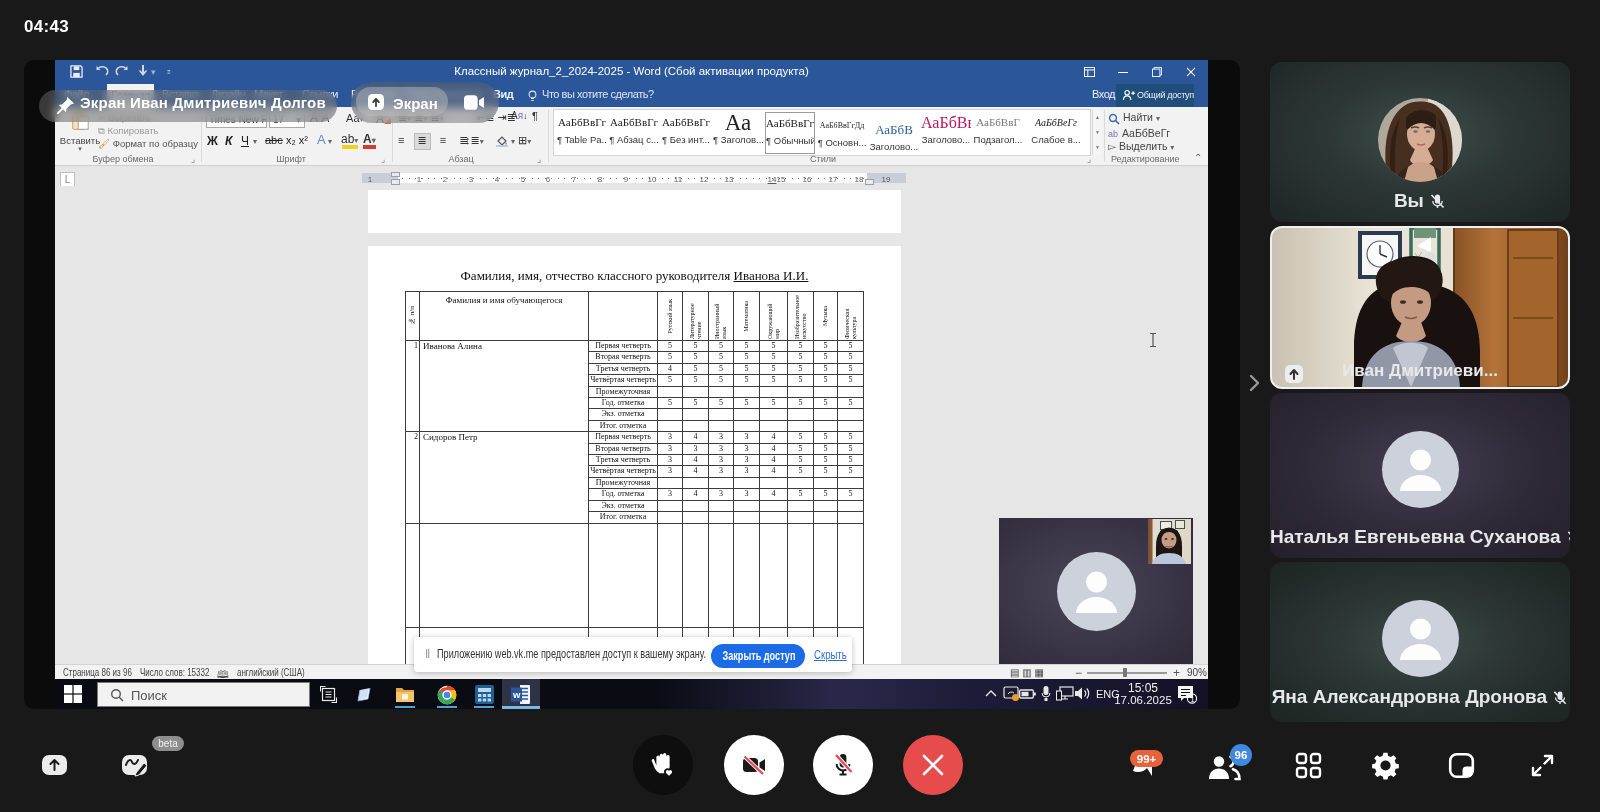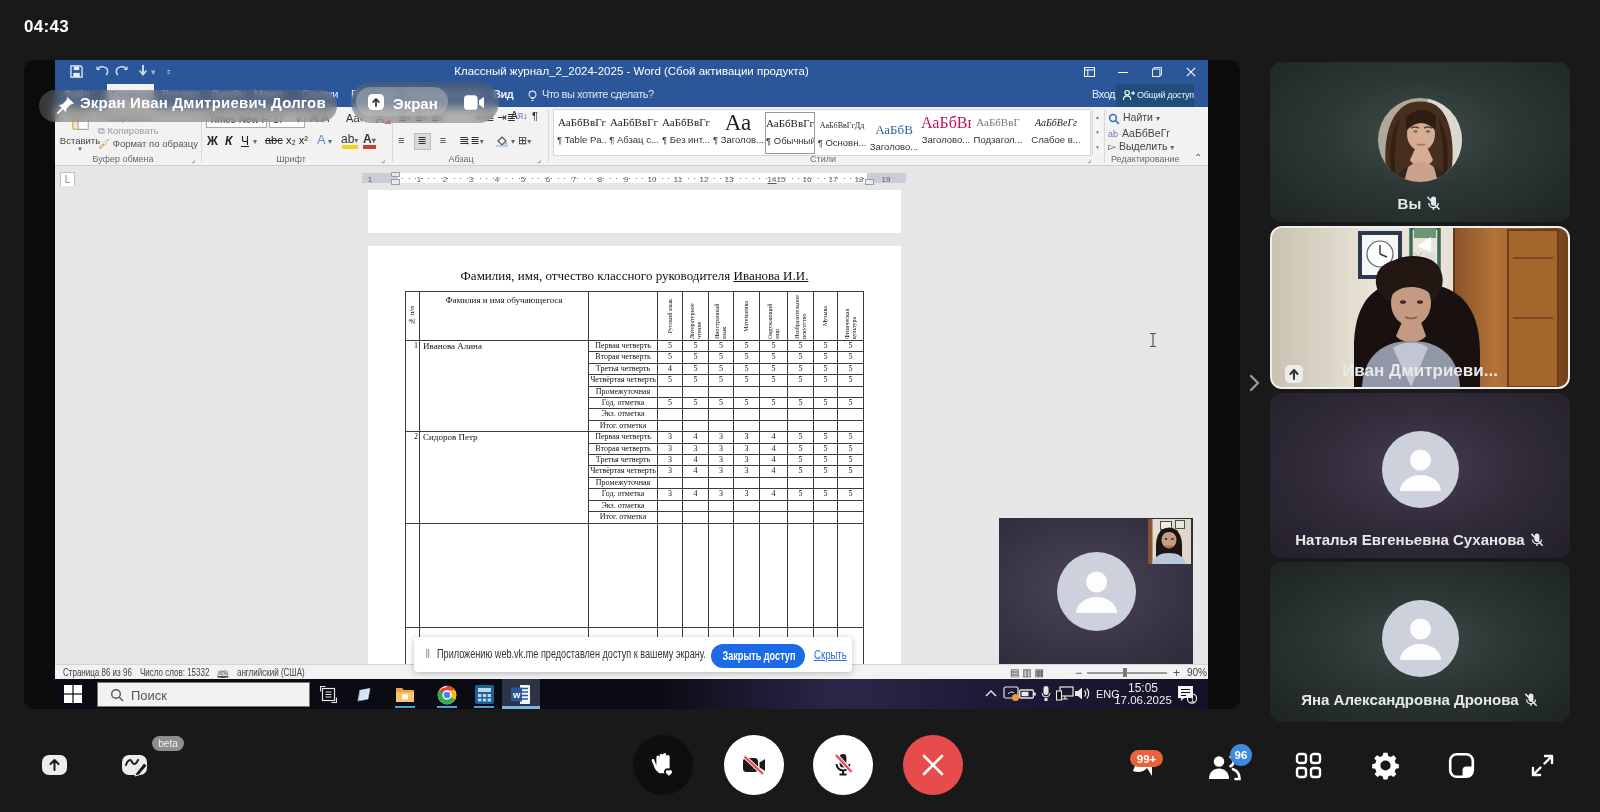--- a/index.html
+++ b/index.html
@@ -33,21 +33,21 @@
 #doc { left:0; top:126px; width:1153px; height:478px; background:#e6e6e6; }
 
 
 #statusbar { left:0; top:604px; width:1153px; height:15px; background:#f3f2f2; border-top:1px solid #d4d4d4; font-size:10px; color:#444; }
 
 #taskbar { left:0; top:619px; width:1153px; height:30px;
   background:linear-gradient(90deg,#0a0a12 0%,#0b0b14 52%,#2b2749 68%,#1e1b38 80%,#141126 100%); }
 
 
 .tile { position:absolute; left:1270px; width:300px; border-radius:12px; overflow:hidden; }
-.tname { position:absolute; bottom:10px; width:100%; text-align:center; color:#e6e8ea; font-size:15px; font-weight:bold; white-space:nowrap; }
+.tname { position:absolute; bottom:10px; width:100%; text-align:center; color:#e6e8ea; font-size:19px; font-weight:bold; white-space:nowrap; }
 
 
 .cbtn { position:absolute; top:735px; width:60px; height:60px; border-radius:50%; display:flex; align-items:center; justify-content:center; }
 .stcard { position:absolute; top:5px; width:50px; height:42px; text-align:center; overflow:hidden; }
 .sts { color:#222; font-family:"Liberation Serif", serif; height:21px; line-height:21px; white-space:nowrap; }
 .stl { font-size:9.5px; color:#333; margin-top:1px; white-space:nowrap; }
 #gtable { border-collapse:collapse; table-layout:fixed; width:458px; font-family:"Liberation Serif",serif; color:#111; }
 #gtable td { border:1px solid #3c3c3c; font-size:8px; text-align:center; padding:0; height:10.4px; line-height:10.4px; overflow:hidden; white-space:nowrap; }
 #gtable .q { font-size:8px; }
 #gtable .num { vertical-align:top; text-align:right; padding-right:1px; font-size:8px; }

